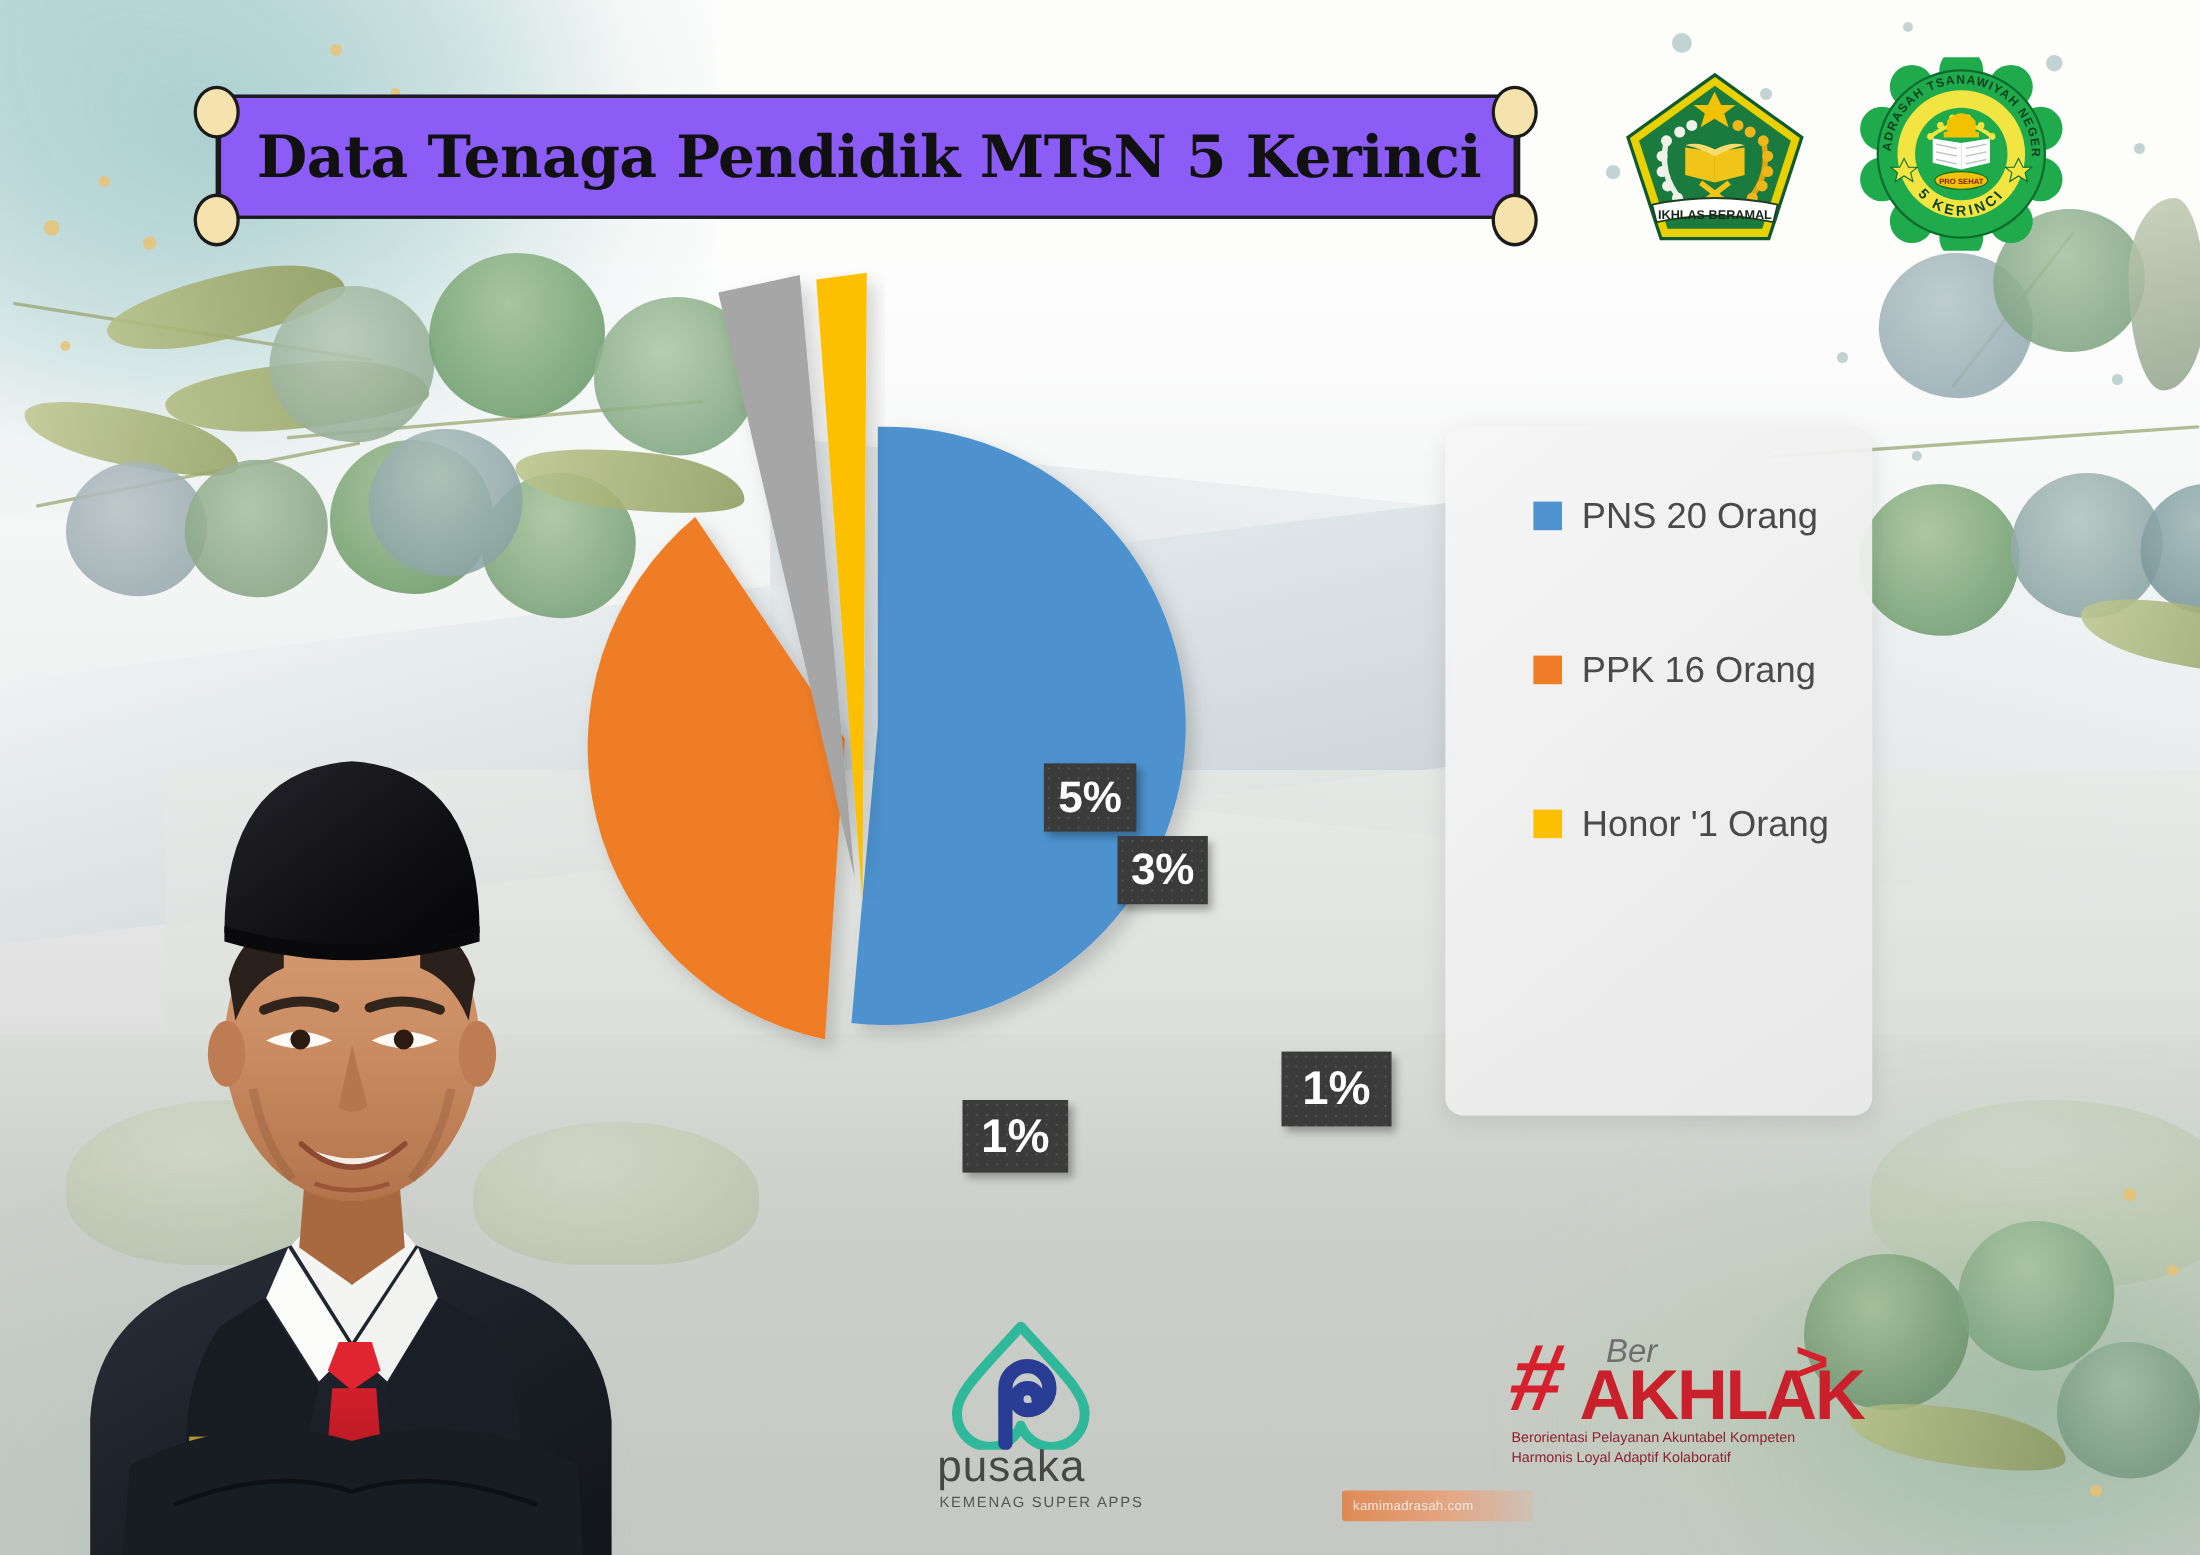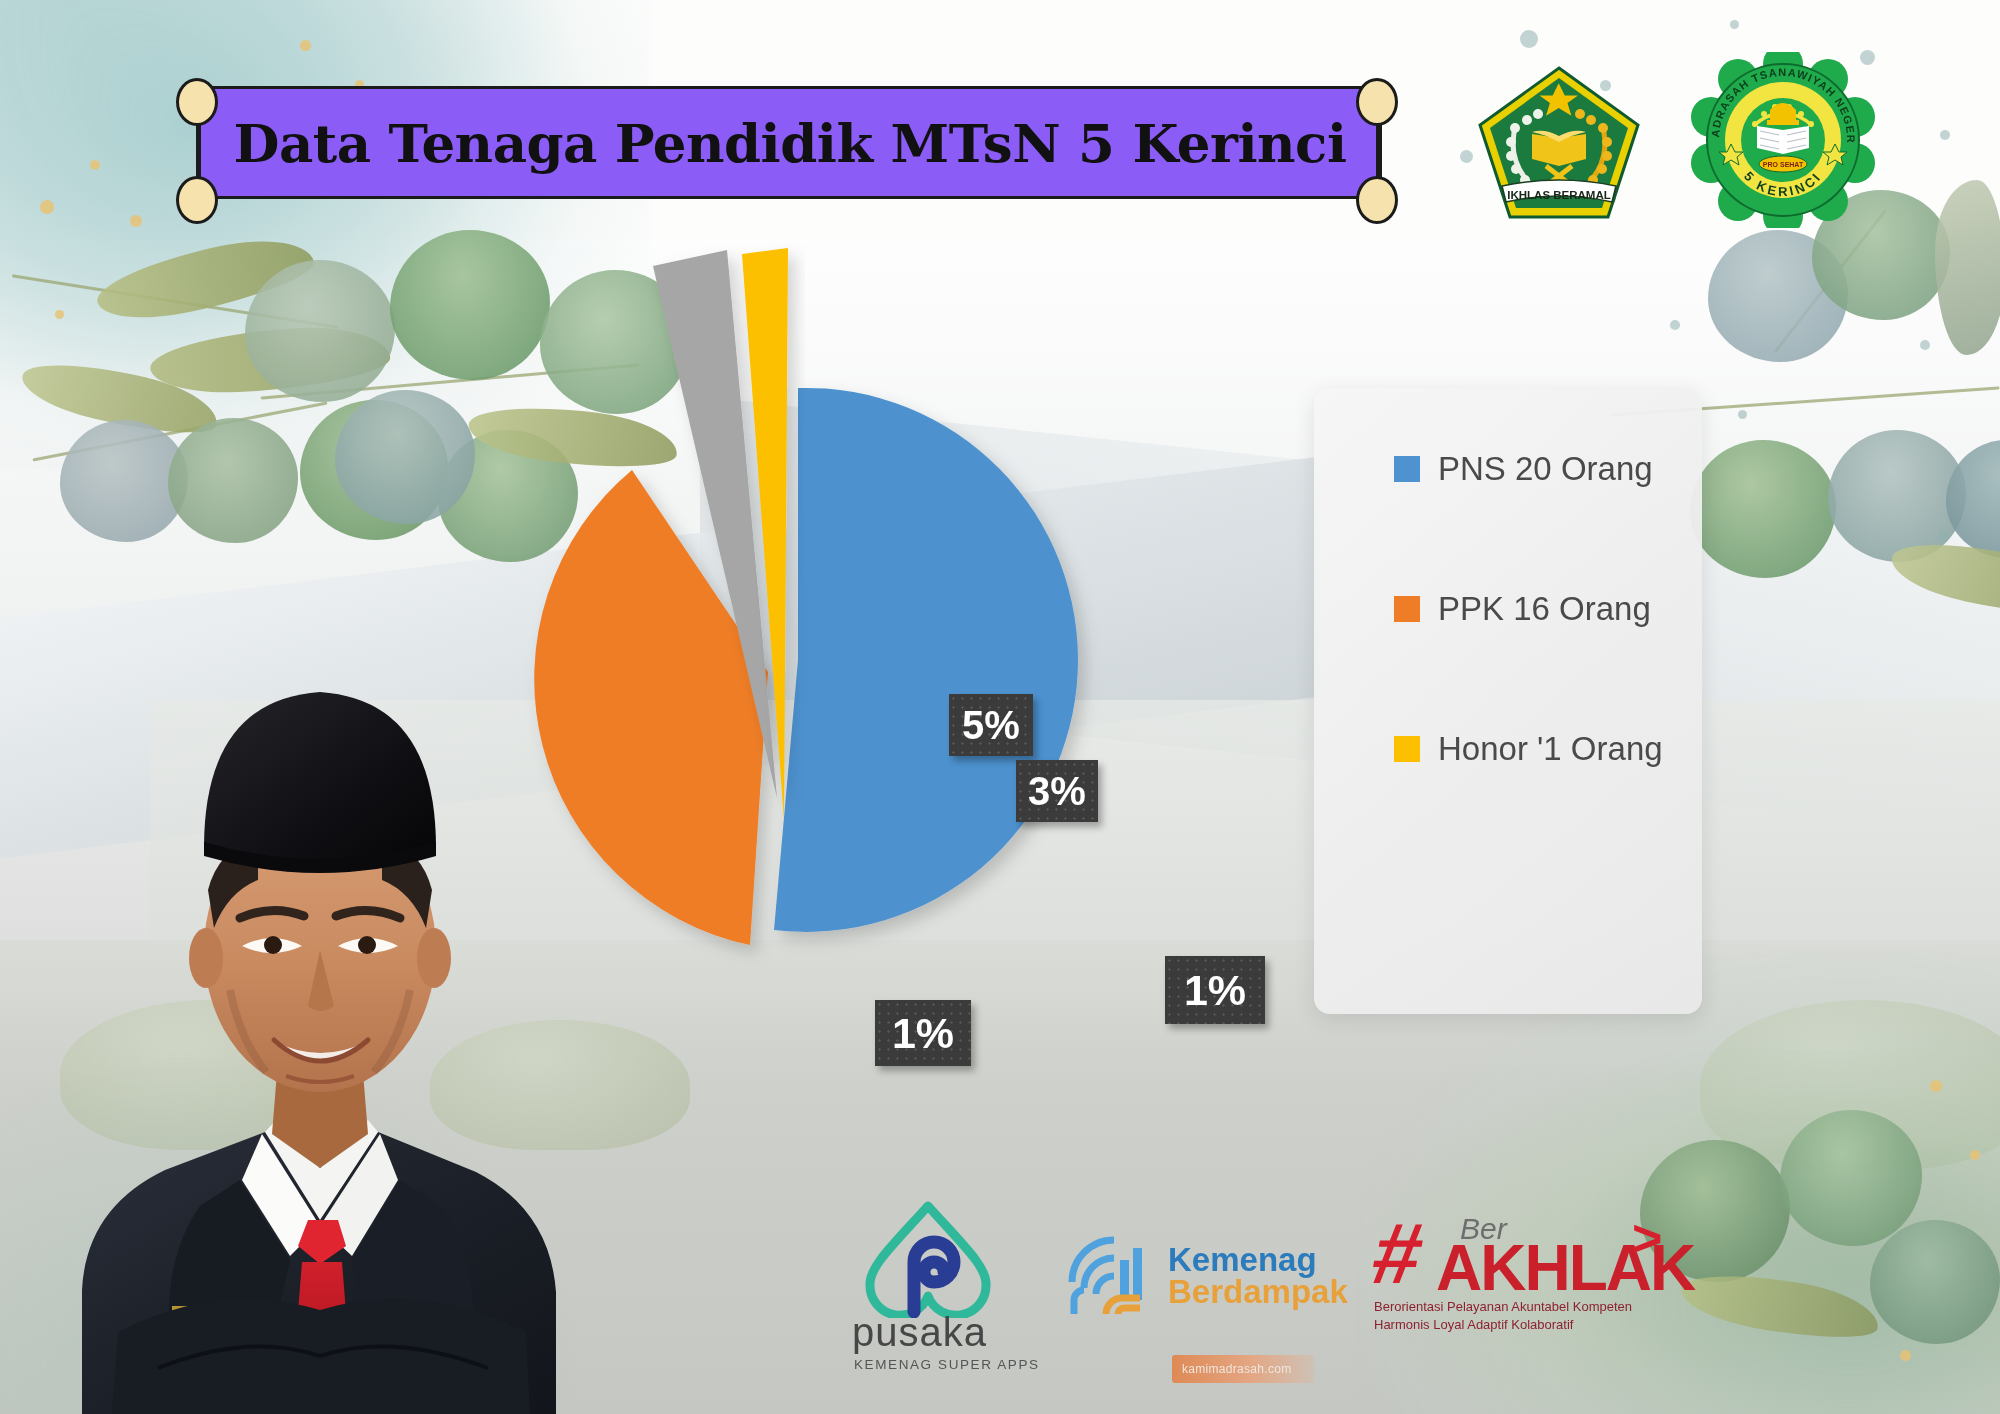--- a/index.html
+++ b/index.html
@@ -186,21 +186,21 @@
   }
   .kb-line1 { font-size:33px; font-weight:bold; color:#2b7bbd; line-height:.95;
     font-family:"Liberation Sans", sans-serif; }
   .kb-line2 { font-size:33px; font-weight:bold; color:#e8a13a; line-height:1.0;
     font-family:"Liberation Sans", sans-serif; }
   .akhlak-sub {
     font-size:13px; font-weight:normal; color:#8d2230; line-height:1.35;
     font-family:"Liberation Sans", sans-serif;
   }
   #site-badge {
-    position:absolute; left:1172px; top:1355px; width:142px; height:28px;
+    position:absolute; left:1220px; top:1355px; width:174px; height:28px;
     background:linear-gradient(90deg,#e8722c 0%, #f0996a 55%, rgba(240,160,120,.25) 100%);
     border-radius:3px;
     display:flex; align-items:center;
     z-index:27;
     opacity:.72;
   }
   #site-badge span {
     font-size:12px; color:#fff2ea; padding-left:10px; letter-spacing:.3px;
     font-family:"Liberation Sans", sans-serif;
   }
@@ -486,36 +486,20 @@
 
     <div style="position:absolute; left:0; top:0; width:210px;">
       <svg width="210" height="118" viewBox="0 0 210 118">
         <path d="M88 6 C 52 46, 30 66, 30 84 A 30 30 0 0 0 88 96 A 30 30 0 0 0 146 84 C 146 66, 124 46, 88 6 Z" fill="none" stroke="#2fb89a" stroke-width="9" stroke-linejoin="round"></path>
         <path d="M74 112 L74 62 A 20 20 0 1 1 94 82 A 10 10 0 1 1 104 72" fill="none" stroke="#2a3d94" stroke-width="13" stroke-linecap="round"></path>
       </svg>
       <div class="pusaka-name" style="margin-top:-12px; margin-left:12px;">pusaka</div>
       <div class="pusaka-sub" style="margin-left:14px; margin-top:2px;">KEMENAG SUPER APPS</div>
     </div>
 
-    <div style="position:absolute; left:222px; top:30px; width:300px; display:flex; align-items:center;">
-      <svg width="92" height="92" viewBox="0 0 92 92">
-        <path d="M10 52 A 42 42 0 0 1 52 10" fill="none" stroke="#4fa2dd" stroke-width="7"></path>
-        <path d="M22 58 A 30 30 0 0 1 52 28" fill="none" stroke="#4fa2dd" stroke-width="7"></path>
-        <path d="M34 64 A 18 18 0 0 1 52 46" fill="none" stroke="#4fa2dd" stroke-width="7"></path>
-        <rect x="58" y="30" width="9" height="40" fill="#4fa2dd"></rect>
-        <rect x="71" y="18" width="9" height="52" fill="#4fa2dd"></rect>
-        <path d="M12 84 L12 70 A 10 10 0 0 1 22 60" fill="none" stroke="#4fa2dd" stroke-width="7"></path>
-        <path d="M44 84 A 16 16 0 0 1 60 68 L 78 68" fill="none" stroke="#e8a13a" stroke-width="7"></path>
-        <path d="M56 84 A 6 6 0 0 1 62 78 L 78 78" fill="none" stroke="#e8a13a" stroke-width="7"></path>
-      </svg>
-      <div style="margin-left:14px;">
-        <div class="kb-line1">Kemenag</div>
-        <div class="kb-line2">Berdampak</div>
-      </div>
-    </div>
 
     <div style="position:absolute; left:534px; top:14px; width:300px;">
       <div style="position:relative; height:78px;">
         <span style="position:absolute; left:0; top:-4px; font-size:86px; font-weight:bold; color:#d6202e;
                      font-family:'Liberation Sans',sans-serif; transform:skewX(-10deg); line-height:1;">#</span>
         <span style="position:absolute; left:86px; top:-2px; font-size:30px; font-style:italic; color:#6e6e6e;
                      font-family:'Liberation Sans',sans-serif;">Ber</span>
         <span style="position:absolute; left:62px; top:22px; font-size:64px; font-weight:bold; color:#c9202c;
                      font-family:'Liberation Sans',sans-serif; letter-spacing:-2px; line-height:1;">AKHLAK</span>
         <span style="position:absolute; left:258px; top:-6px; font-size:52px; font-weight:bold; color:#d6202e;

